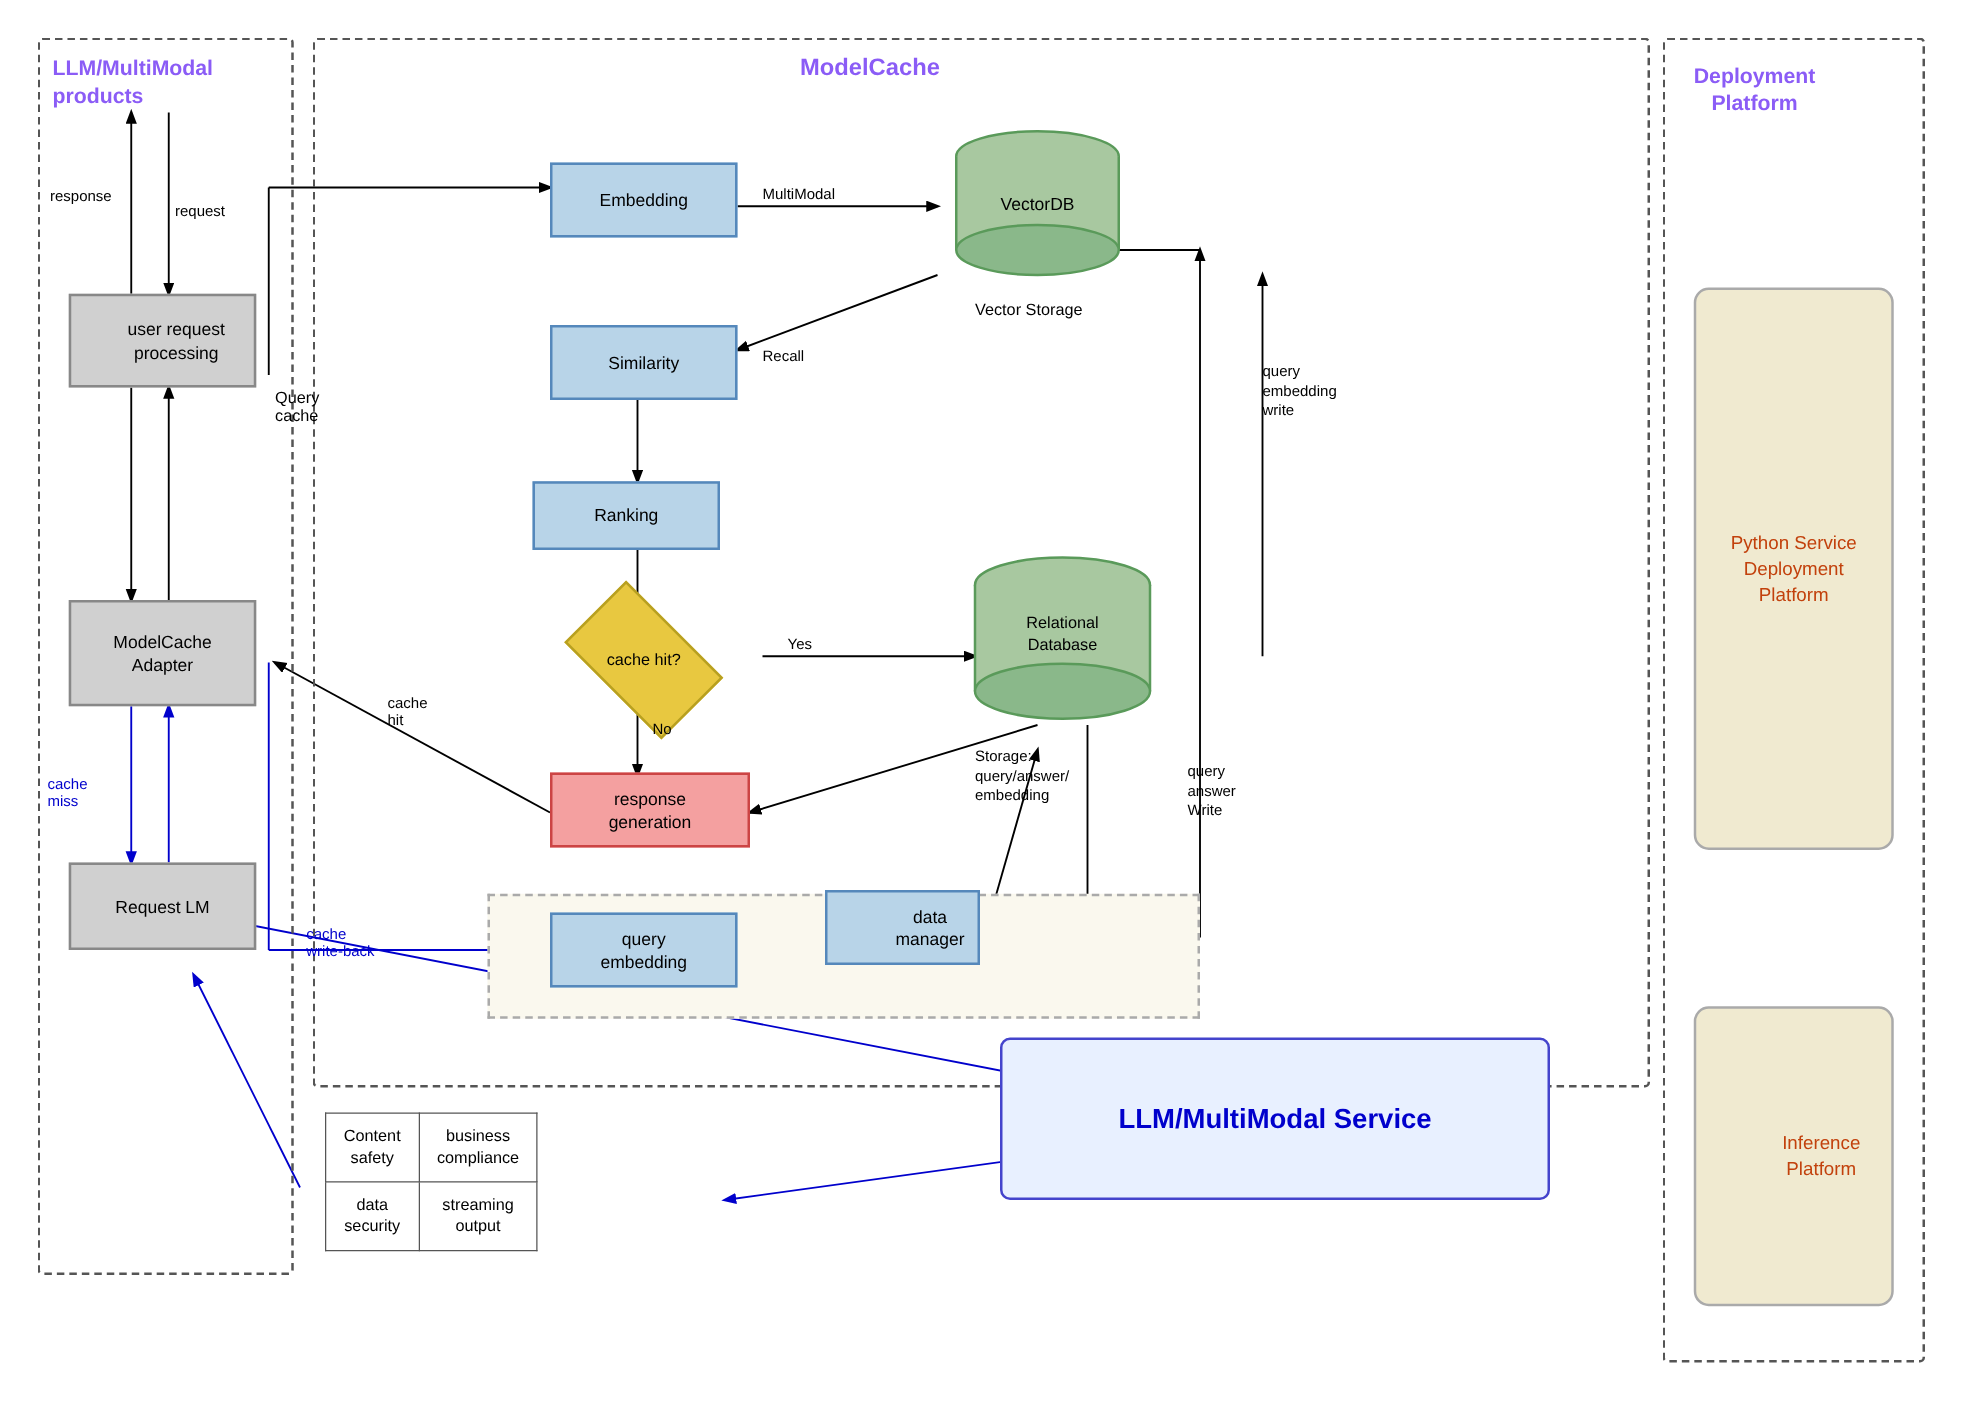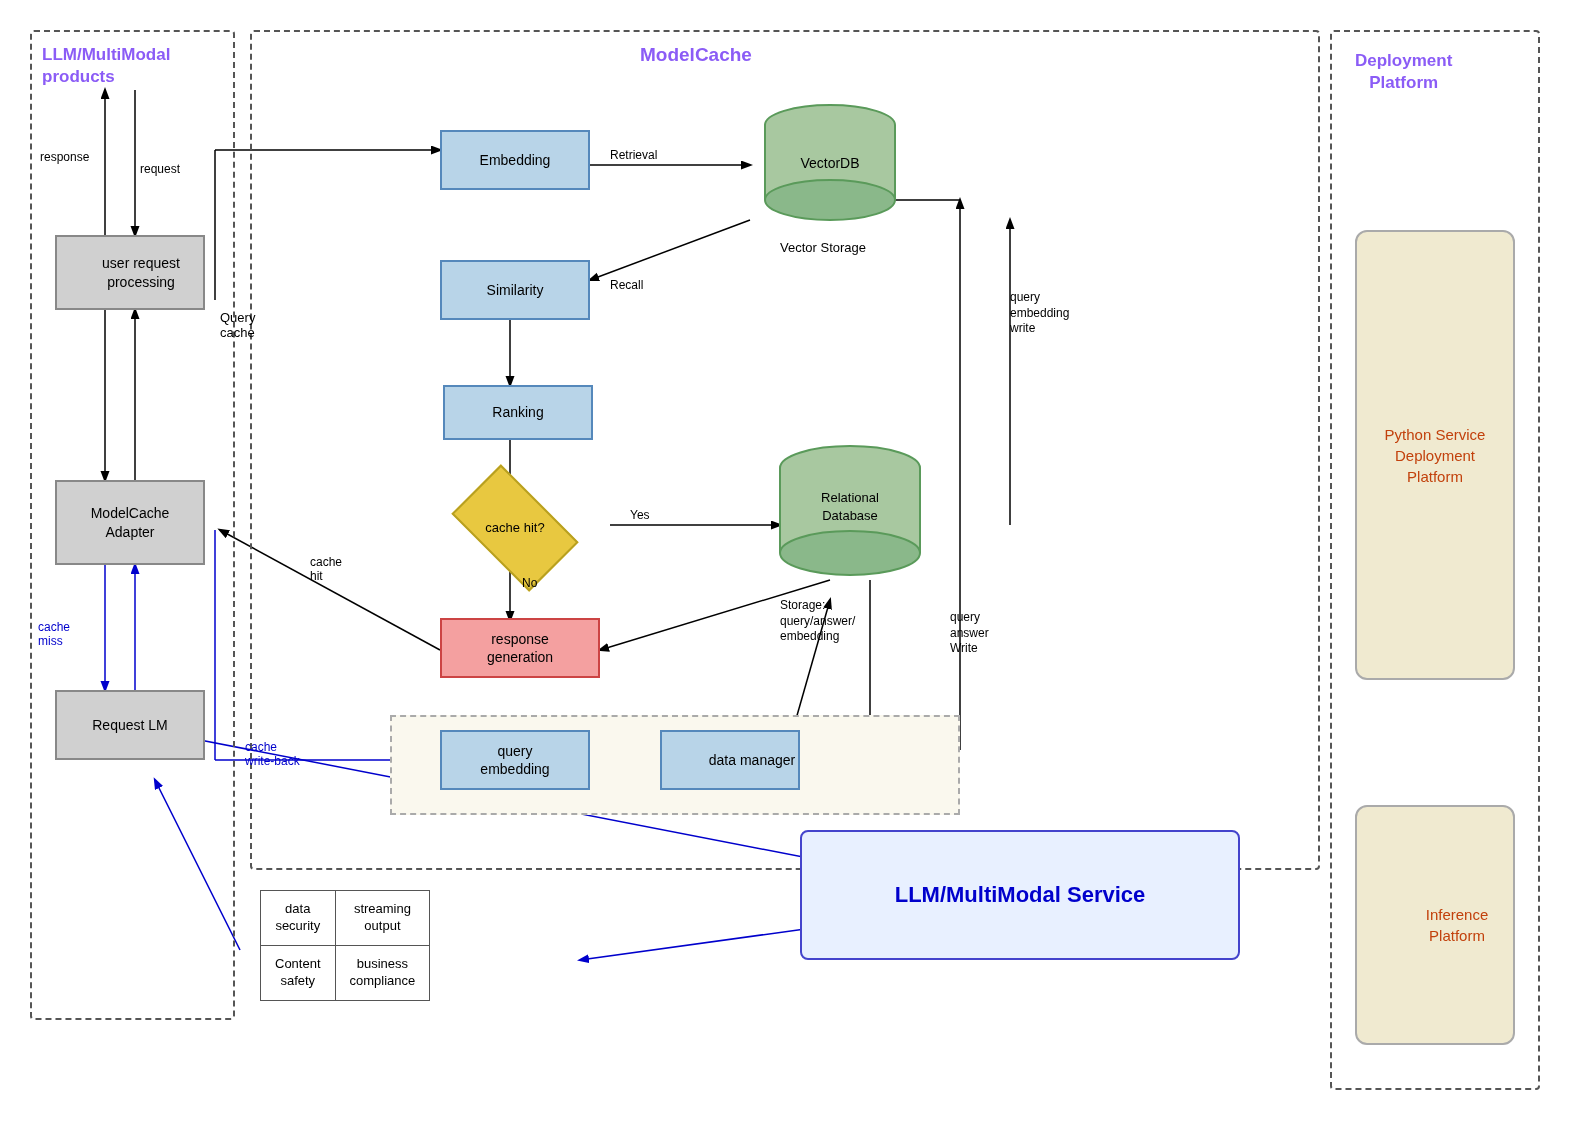--- a/index.html
+++ b/index.html
@@ -229,39 +229,39 @@
   <div class="arrow-label" style="left:38px; top:620px; color:#0000cc;">cache<br>miss</div>
 
   <div class="section-box" style="left:250px; top:30px; width:1070px; height:840px;">
   </div>
   <div class="section-label blue-label" style="left:640px; top:44px; font-size:19px; font-weight:bold;">ModelCache</div>
 
   <div class="arrow-label" style="left:220px; top:310px; font-size:13px;">Query<br>cache</div>
 
   <div class="box box-blue" style="left:440px; top:130px; width:150px; height:60px;">Embedding</div>
 
-  <div class="arrow-label" style="left:610px; top:148px;">Retrieval</div>
+  <div class="arrow-label" style="left:610px; top:148px;">MultiModal</div>
 
   <div class="cylinder" style="left:760px; top:100px; width:140px; height:130px;">
     <svg width="140" height="130" viewBox="0 0 140 130">
       <ellipse cx="70" cy="25" rx="65" ry="20" fill="#a8c8a0" stroke="#5a9a5a" stroke-width="2"></ellipse>
       <rect x="5" y="25" width="130" height="75" fill="#a8c8a0" stroke="#5a9a5a" stroke-width="0"></rect>
       <line x1="5" y1="25" x2="5" y2="100" stroke="#5a9a5a" stroke-width="2"></line>
       <line x1="135" y1="25" x2="135" y2="100" stroke="#5a9a5a" stroke-width="2"></line>
       <ellipse cx="70" cy="100" rx="65" ry="20" fill="#8ab88a" stroke="#5a9a5a" stroke-width="2"></ellipse>
       <text x="70" y="68" text-anchor="middle" font-size="14" font-family="Arial" fill="#000">VectorDB</text>
     </svg>
   </div>
   <div class="arrow-label" style="left:780px; top:240px; font-size:13px;">Vector Storage</div>
 
   <div class="box box-blue" style="left:440px; top:260px; width:150px; height:60px;">Similarity</div>
 
   <div class="arrow-label" style="left:610px; top:278px;">Recall</div>
 
-  <div class="box box-blue" style="left:443px; top:385px; width:150px; height:55px;">Ranking</div>
+  <div class="box box-blue" style="left:426px; top:385px; width:150px; height:55px;">Ranking</div>
 
   <div class="diamond-container" style="left:450px; top:478px; width:130px; height:100px;">
     <div class="diamond"></div>
     <div class="diamond-text">cache hit?</div>
   </div>
 
   <div class="arrow-label" style="left:630px; top:508px;">Yes</div>
 
   <div class="arrow-label" style="left:522px; top:576px;">No</div>
 
@@ -284,36 +284,36 @@
 
   <div class="arrow-label" style="left:1010px; top:290px; font-size:12px; line-height:1.3;">query<br>embedding<br>write</div>
 
   <div class="arrow-label" style="left:950px; top:610px; font-size:12px; line-height:1.3;">query<br>answer<br>Write</div>
 
   <div class="inner-dashed" style="left:390px; top:715px; width:570px; height:100px;">
   </div>
 
   <div class="box box-blue" style="left:440px; top:730px; width:150px; height:60px;">query<br>embedding</div>
 
-  <div class="box box-blue" style="left:660px; top:730px; width:140px; height:60px;padding-left:44px;">data manager</div>
+  <div class="box box-blue" style="left:660px; top:712px; width:124px; height:60px;padding-left:44px;">data manager</div>
 
   <div class="arrow-label-blue" style="left:245px; top:740px; font-size:12px;">cache<br>write-back</div>
 
   <div class="box box-blue-outline" style="left:800px; top:830px; width:440px; height:130px; font-size:22px; font-weight:bold; color:#0000cc;">LLM/MultiModal Service</div>
 
   <table class="safety-table" style="left:260px; top:890px;">
     <tbody>
         <tr>
+      <td>Content<br>safety</td>
+      <td>business<br>compliance</td>
+    </tr>
+    <tr>
       <td>data<br>security</td>
       <td>streaming<br>output</td>
     </tr>
-    <tr>
-      <td>Content<br>safety</td>
-      <td>business<br>compliance</td>
-    </tr>
   </tbody>
     </table>
 
   <div class="section-box" style="left:1330px; top:30px; width:210px; height:1060px;">
   </div>
   <div class="section-label blue-label" style="left:1355px; top:50px; font-size:17px; text-align:center; line-height:1.3;">Deployment<br>Platform</div>
 
   <div class="box box-tan" style="left:1355px; top:230px; width:160px; height:450px; font-size:15px; line-height:1.4; text-align:center; border-radius:12px;">Python Service<br>Deployment<br>Platform</div>
 
   <div class="box box-tan" style="left:1355px; top:805px; width:160px; height:240px; font-size:15px; line-height:1.4; text-align:center; border-radius:12px;padding-left:44px;">Inference<br>Platform</div>

